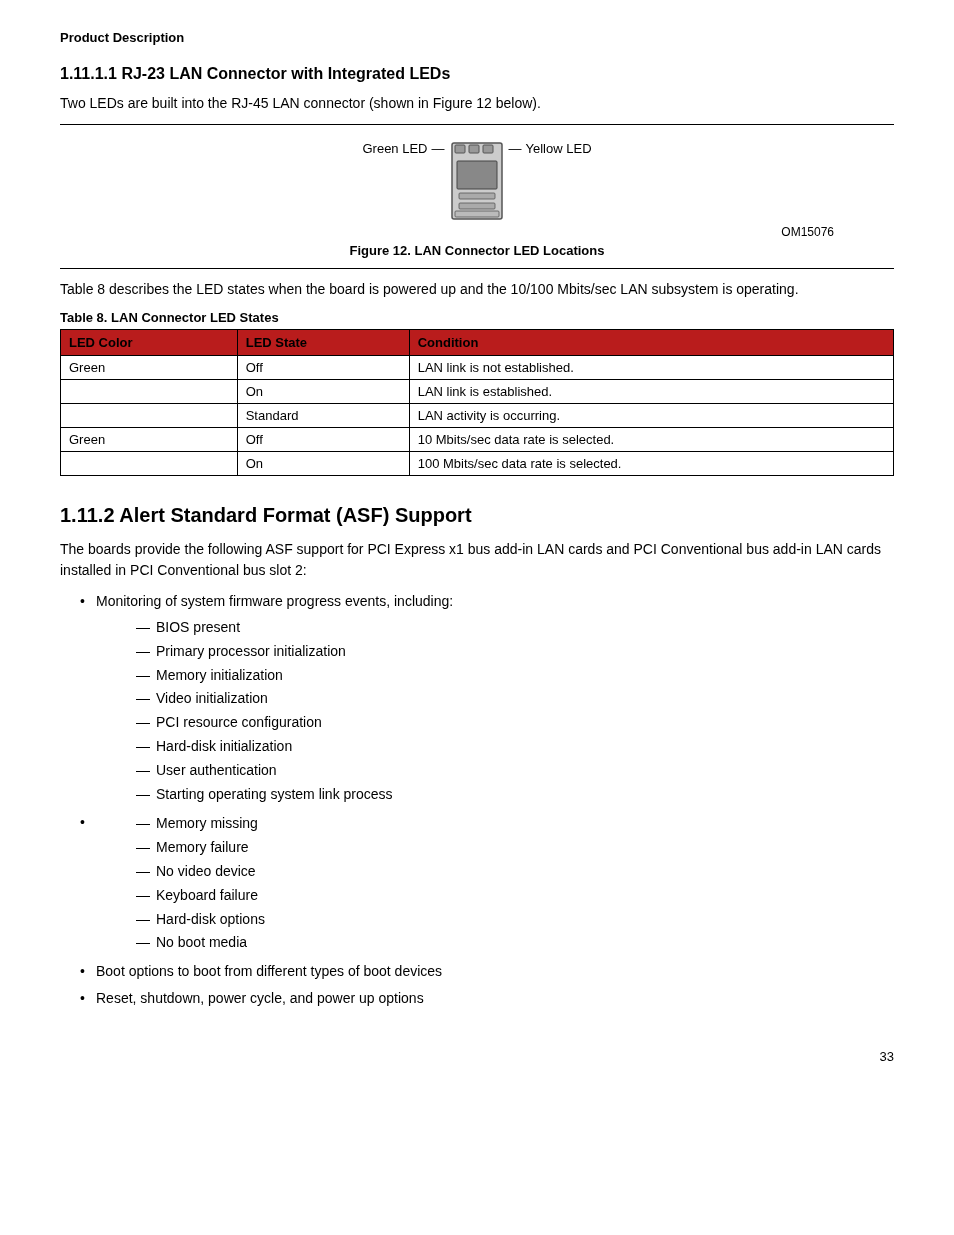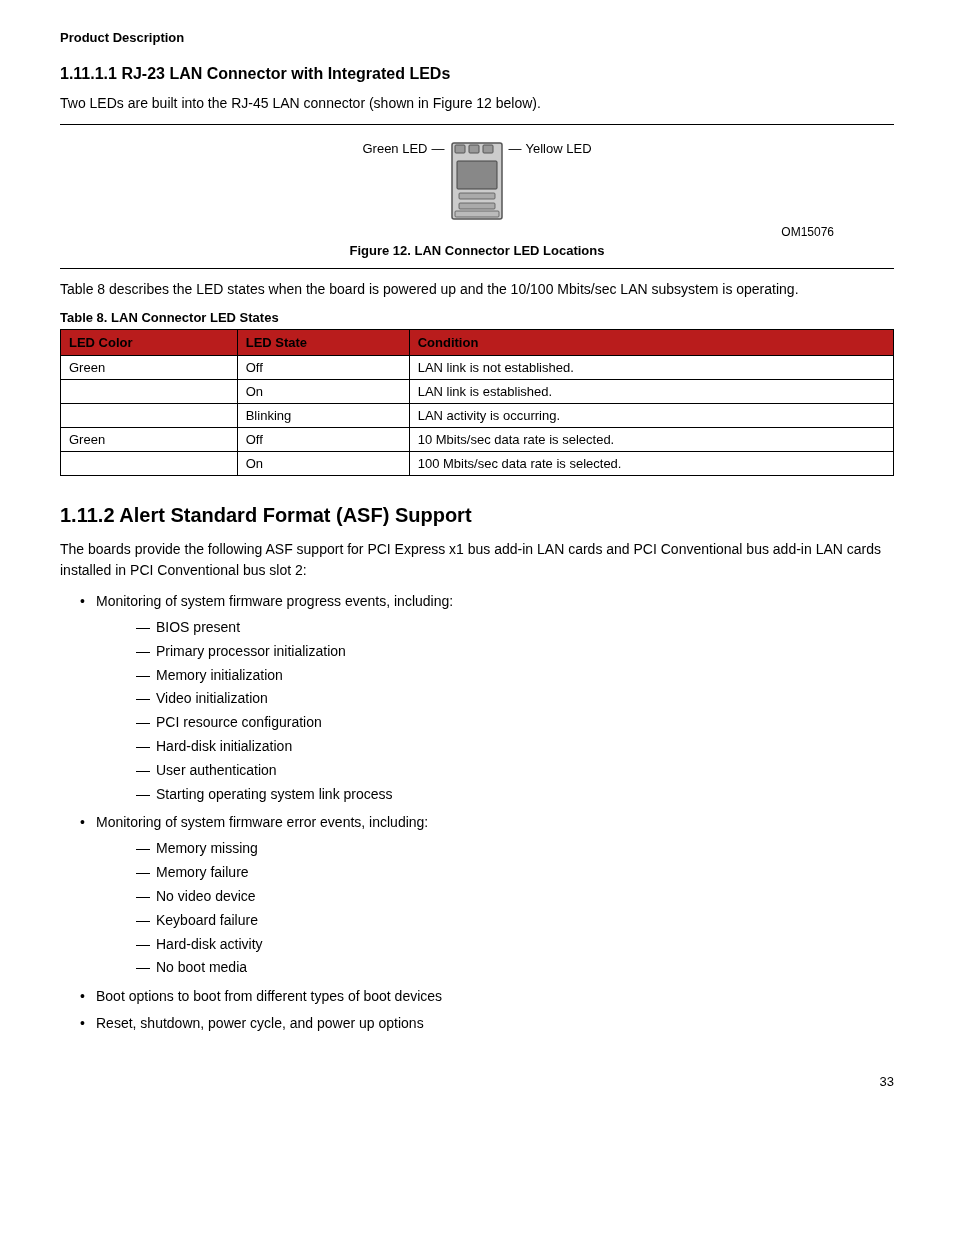--- a/index.html
+++ b/index.html
@@ -188,21 +188,21 @@
         <td>Off</td>
         <td>LAN link is not established.</td>
       </tr>
       <tr>
         <td></td>
         <td>On</td>
         <td>LAN link is established.</td>
       </tr>
       <tr>
         <td></td>
-        <td>Blinking</td>
+        <td>Standard</td>
         <td>LAN activity is occurring.</td>
       </tr>
       <tr>
         <td>Green</td>
         <td>Off</td>
         <td>10 Mbits/sec data rate is selected.</td>
       </tr>
       <tr>
         <td></td>
         <td>On</td>
@@ -223,27 +223,26 @@
           <li>Primary processor initialization</li>
           <li>Memory initialization</li>
           <li>Video initialization</li>
           <li>PCI resource configuration</li>
           <li>Hard-disk initialization</li>
           <li>User authentication</li>
           <li>Starting operating system link process</li>
         </ul>
     </li>
     <li>
-      <span>Monitoring of system firmware error events, including:</span>
       <ul class="dash-list" id="dash-list-2">
       <li>Memory missing</li>
           <li>Memory failure</li>
           <li>No video device</li>
           <li>Keyboard failure</li>
-          <li>Hard-disk activity</li>
+          <li>Hard-disk options</li>
           <li>No boot media</li>
         </ul>
     </li>
     <li>
       <span>Boot options to boot from different types of boot devices</span>
     </li>
     <li>
       <span>Reset, shutdown, power cycle, and power up options</span>
     </li>
   </ul>

